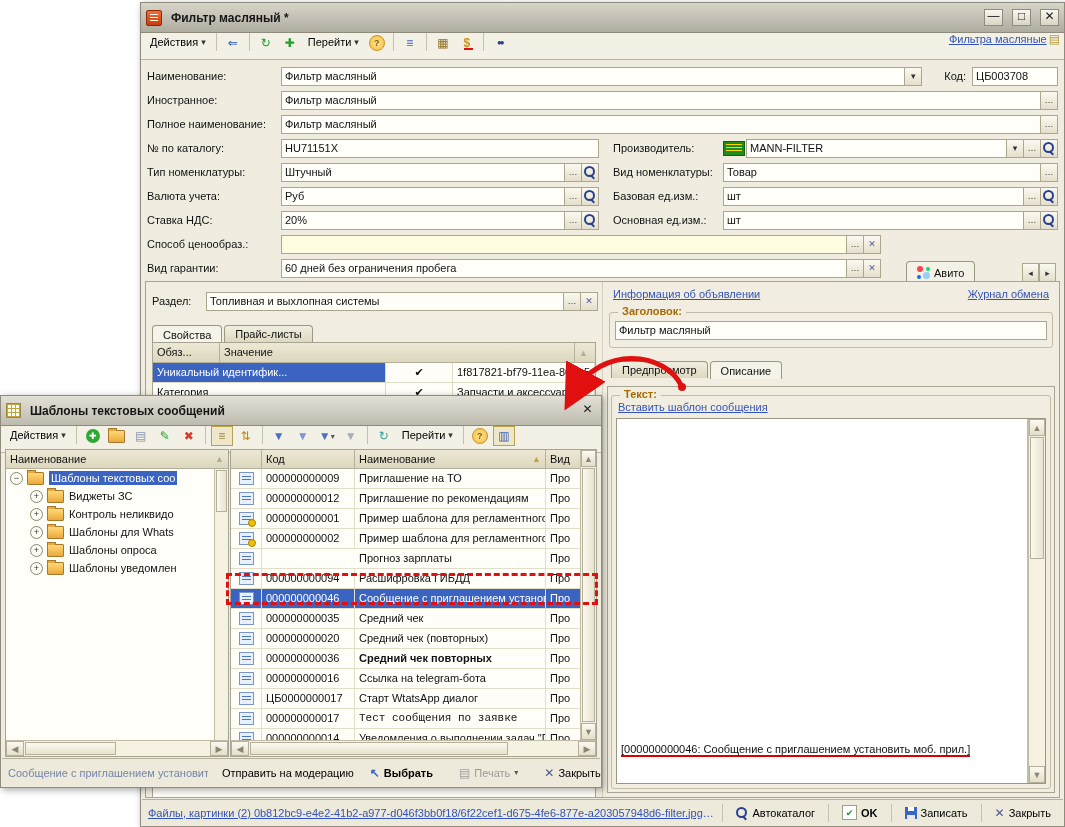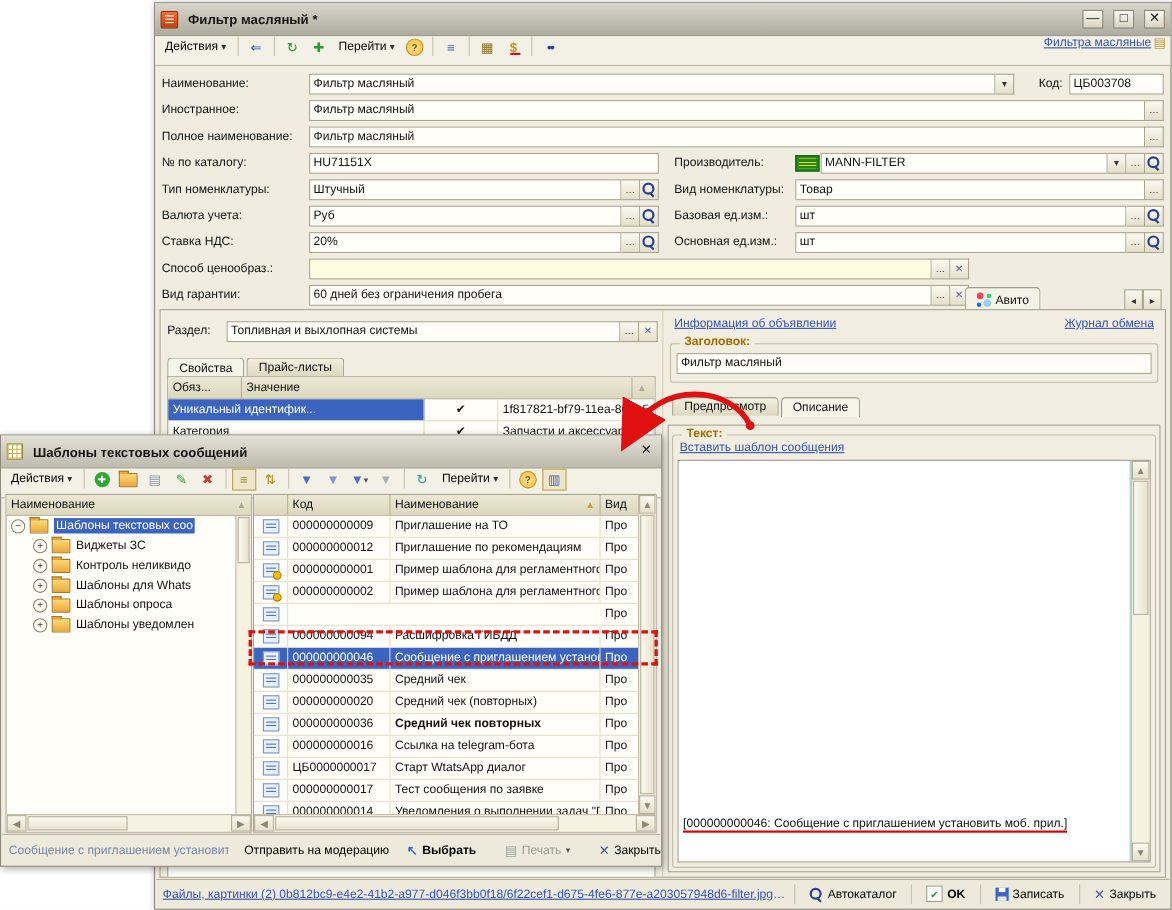--- a/index.html
+++ b/index.html
@@ -290,21 +290,21 @@
   <div class="tabstrip">
 
   <div class="tab"></div>
       <div class="tab"></div>
       <div class="tab"></div>
       <div class="tab"></div>
       <div class="tab"></div>
       <div class="tab"></div>
       <div class="tab"></div>
     </div>
-  <div class="tab active" style="position:absolute;left:736px;top:258px;z-index:2;">
+  <div class="tab active" style="position:absolute;left:765px;top:258px;z-index:2;">
     <span class="avito-ic"></span>
     <span>Авито</span>
   </div>
   <div class="tabscroll" style="top:260px;right:8px;position:absolute;">
     <button class="sq" style="border-left:1px solid #ABA78F;">
         <span class="ticon small" style="color: rgb(51, 51, 51);">◂</span>
       </button>
     <button class="sq">
         <span class="ticon small" style="color: rgb(51, 51, 51);">▸</span>
       </button>
@@ -599,20 +599,21 @@
             </div>
             <div class="trow dot">
               <span class="tcell" style="width:22px;flex:none;text-align:center;"><span class="rowic"></span></span>
               <span class="tcell" style="width:84px;flex:none;">000000000002</span>
               <span class="tcell" style="flex:1;">Пример шаблона для регламентного зада...</span>
               <span class="tcell" style="width:26px;flex:none;border-right:none;">Про</span>
             </div>
             <div class="trow">
               <span class="tcell" style="width:22px;flex:none;text-align:center;"><span class="rowic"></span></span>
               <span class="tcell" style="width:84px;flex:none;margin-top:48px;">000000000048</span>
+              <span class="tcell" style="flex:1;">Прогноз зарплаты</span>
               <span class="tcell" style="width:26px;flex:none;border-right:none;">Про</span>
             </div>
             <div class="trow">
               <span class="tcell" style="width:22px;flex:none;text-align:center;"><span class="rowic"></span></span>
               <span class="tcell" style="width:84px;flex:none;">000000000094</span>
               <span class="tcell" style="flex:1;">Расшифровка ГИБДД</span>
               <span class="tcell" style="width:26px;flex:none;border-right:none;">Про</span>
             </div>
             <div class="trow sel">
               <span class="tcell" style="width:22px;flex:none;text-align:center;"><span class="rowic"></span></span>
@@ -646,21 +647,21 @@
             </div>
             <div class="trow">
               <span class="tcell" style="width:22px;flex:none;text-align:center;"><span class="rowic"></span></span>
               <span class="tcell" style="width:84px;flex:none;">ЦБ0000000017</span>
               <span class="tcell" style="flex:1;">Старт WtatsApp диалог</span>
               <span class="tcell" style="width:26px;flex:none;border-right:none;">Про</span>
             </div>
             <div class="trow">
               <span class="tcell" style="width:22px;flex:none;text-align:center;"><span class="rowic"></span></span>
               <span class="tcell" style="width:84px;flex:none;">000000000017</span>
-              <span class="tcell" style="flex:1;">Тест сообщения по заявке</span>
+              <span class="tcell" style="flex:1;font-family:Liberation Mono, monospace;">Тест сообщения по заявке</span>
               <span class="tcell" style="width:26px;flex:none;border-right:none;">Про</span>
             </div>
             <div class="trow">
               <span class="tcell" style="width:22px;flex:none;text-align:center;"><span class="rowic"></span></span>
               <span class="tcell" style="width:84px;flex:none;">000000000014</span>
               <span class="tcell" style="flex:1;">Уведомления о выполнении задач "Подб...</span>
               <span class="tcell" style="width:26px;flex:none;border-right:none;">Про</span>
             </div>
           </div>
       </div>

